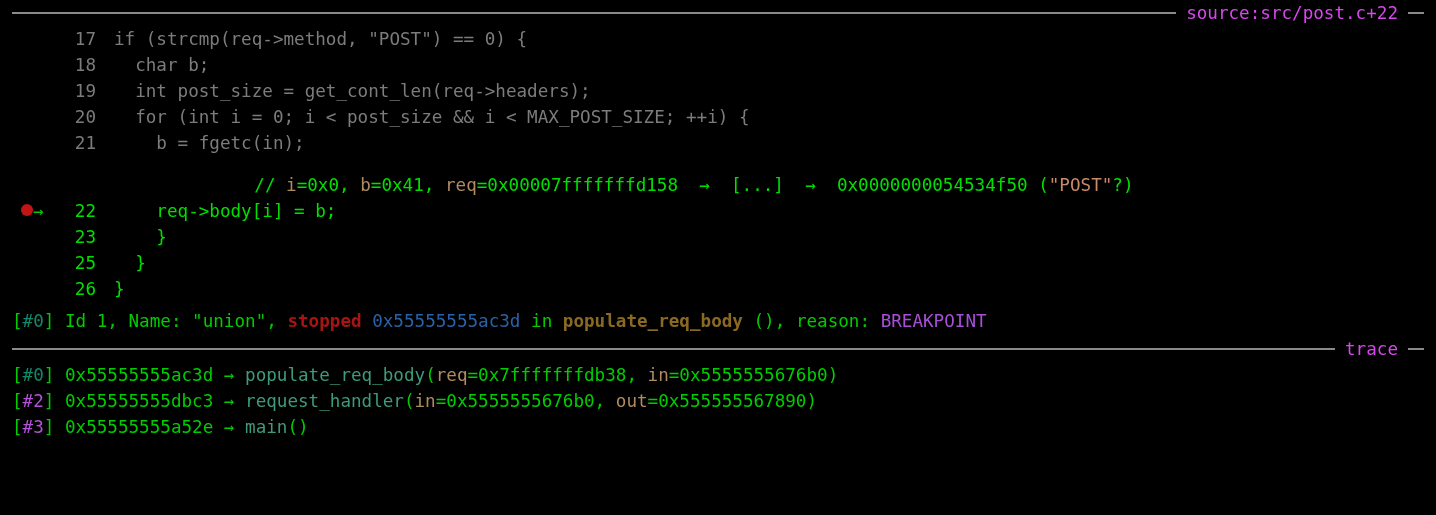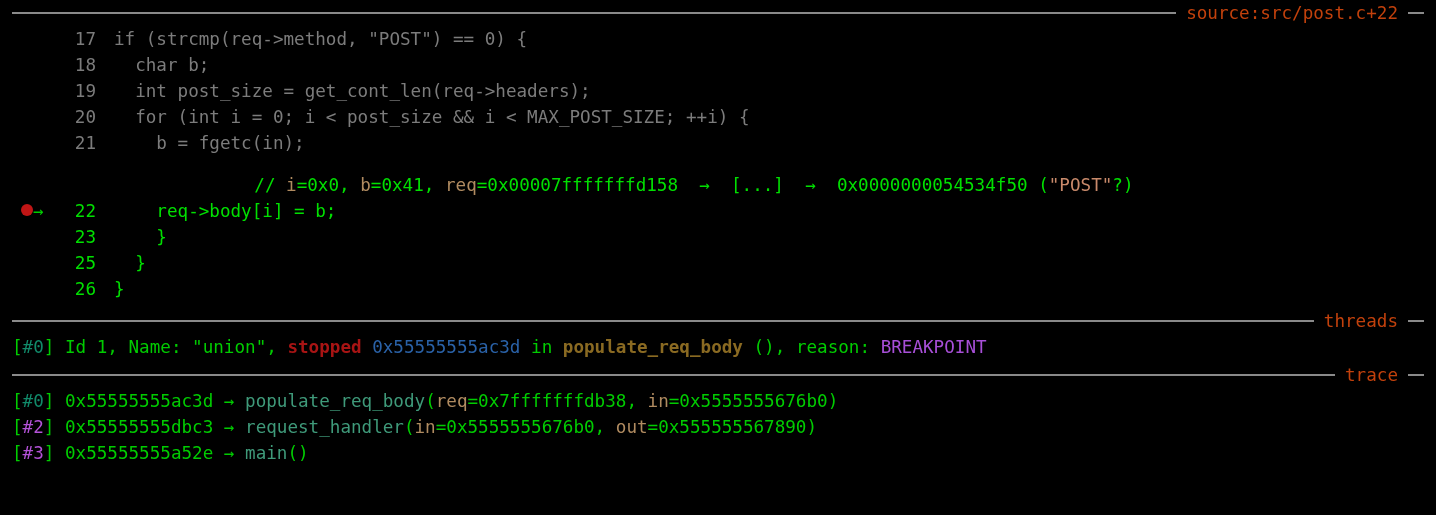--- a/index.html
+++ b/index.html
@@ -34,21 +34,21 @@
     padding: 0 12px 0 12px;
     box-sizing: border-box;
   }
   .divider .rule {
     flex: 1 1 auto;
     height: 0;
     border-top: 2px solid #8a8a8a;
   }
   .divider .dlabel {
     flex: 0 0 auto;
-    color: #c2410c;
+    color: #d946ef;
     padding: 0 10px;
     white-space: pre;
     line-height: 26px;
   }
   .divider .rule.tail {
     flex: 0 0 16px;
   }
 
   
   .code {
@@ -211,25 +211,20 @@
 
     <div class="codeline">
       <span class="gutter"></span>
       <span class="lineno bright">26</span>
       <span class="src bright">}</span>
     </div>
   </div>
 
   <div class="spacer-6"></div>
 
-  <div class="divider">
-    <div class="rule"></div>
-    <div class="dlabel">threads</div>
-    <div class="rule tail"></div>
-  </div>
 
   <div class="textline"><span class="t-idx">[</span><span class="t-idx-num0">#0</span><span class="t-idx">]</span><span class="t-green"> Id 1, Name: "union", </span><span class="t-stopped">stopped</span><span class="t-green"> </span><span class="t-addr">0x55555555ac3d</span><span class="t-green"> in </span><span class="t-fn-bold">populate_req_body</span><span class="t-green"> (), </span><span class="t-green">reason: </span><span class="t-reason">BREAKPOINT</span></div>
 
   <div class="spacer-2"></div>
 
   <div class="divider">
     <div class="rule"></div>
     <div class="dlabel">trace</div>
     <div class="rule tail"></div>
   </div>

